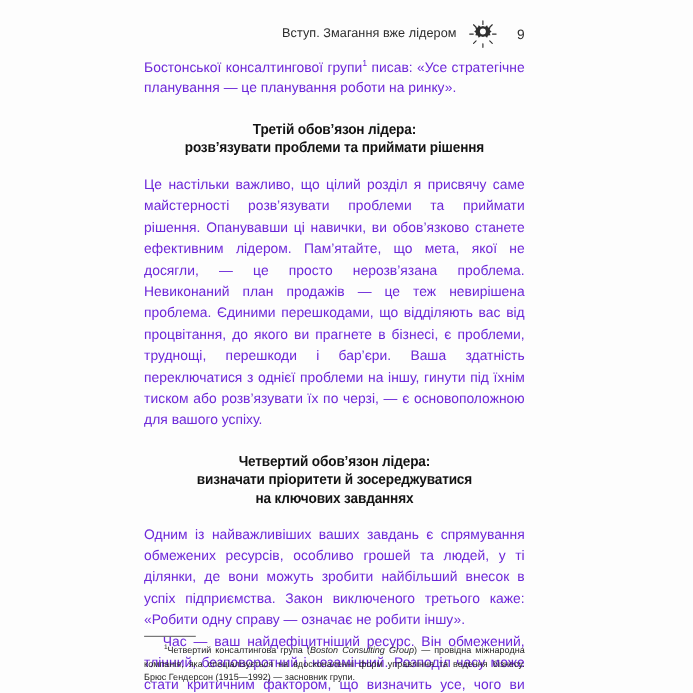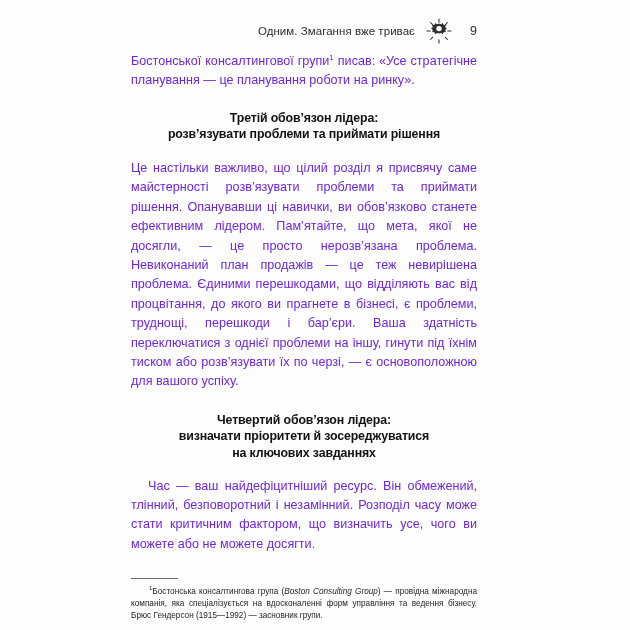--- a/index.html
+++ b/index.html
@@ -142,21 +142,21 @@
   }
   .footnote-text i {
   }
 </style>
 </head>
 <body>
 
 <div class="page">
 
   <div class="running-head">
-    <span class="running-head-title">Одним. Змагання вже триває</span>
+    <span class="running-head-title">Вступ. Змагання вже лідером</span>
 
     <svg class="sun-icon" viewBox="0 0 52 52">
       <g fill="none" stroke="#2f2f2f" stroke-width="2.1" stroke-linecap="round">
         <line x1="26" y1="2" x2="26" y2="8.5"></line>
         <line x1="26" y1="43.5" x2="26" y2="50"></line>
         <line x1="2" y1="26" x2="8.5" y2="26"></line>
         <line x1="43.5" y1="26" x2="50" y2="26"></line>
         <line x1="9" y1="9" x2="13.6" y2="13.6"></line>
         <line x1="38.4" y1="38.4" x2="43" y2="43"></line>
         <line x1="43" y1="9" x2="38.4" y2="13.6"></line>
@@ -184,23 +184,24 @@
     </div>
 
     <p class="body">Це настільки важливо, що цілий розділ я присвячу саме майстерності розв’язувати проблеми та приймати рішення. Опанувавши ці навички, ви обов’язково станете ефективним лідером. Пам’ятайте, що мета, якої не досягли, — це просто нерозв’язана проблема. Невиконаний план продажів — це теж невирішена проблема. Єдиними перешкодами, що відділяють вас від процвітання, до якого ви прагнете в бізнесі, є проблеми, труднощі, перешкоди і бар’єри. Ваша здатність переключатися з однієї проблеми на іншу, гинути під їхнім тиском або розв’язувати їх по черзі, — є основоположною для вашого успіху.</p>
 
     <div class="heading heading-2">
       <span class="hl">Четвертий обов’язон лідера:</span>
       <span class="hl">визначати пріоритети й зосереджуватися</span>
       <span class="hl">на ключових завданнях</span>
     </div>
 
+    <p class="body">Одним із найважливіших ваших завдань є спрямування обмежених ресурсів, особливо грошей та людей, у ті ділянки, де вони можуть зробити найбільший внесок в успіх підприємства. Закон виключеного третього каже: «Робити одну справу — означає не робити іншу».</p>
 
     <p class="body indent">Час — ваш найдефіцитніший ресурс. Він обмежений, тлінний, безповоротний і незамінний. Розподіл часу може стати критичним фактором, що визначить усе, чого ви можете або не можете досягти.</p>
 
   </div>
 
   <div class="footnote-zone">
     <div class="footnote-rule"></div>
-    <p class="footnote-text"><sup>1</sup><span>Бостонська консалтингова група (</span><i>Boston Consulting Group</i><span>) — провідна міжнародна компанія, яка спеціалізується на вдосконаленні форм управління та ведення бізнесу. Брюс Гендерсон (1915—1992) — засновник групи.</span></p>
+    <p class="footnote-text"><sup>1</sup><span>Четвертий консалтингова група (</span><i>Boston Consulting Group</i><span>) — провідна міжнародна компанія, яка спеціалізується на вдосконаленні форм управління та ведення бізнесу. Брюс Гендерсон (1915—1992) — засновник групи.</span></p>
   </div>
 
 </div>
 
 </body></html>

